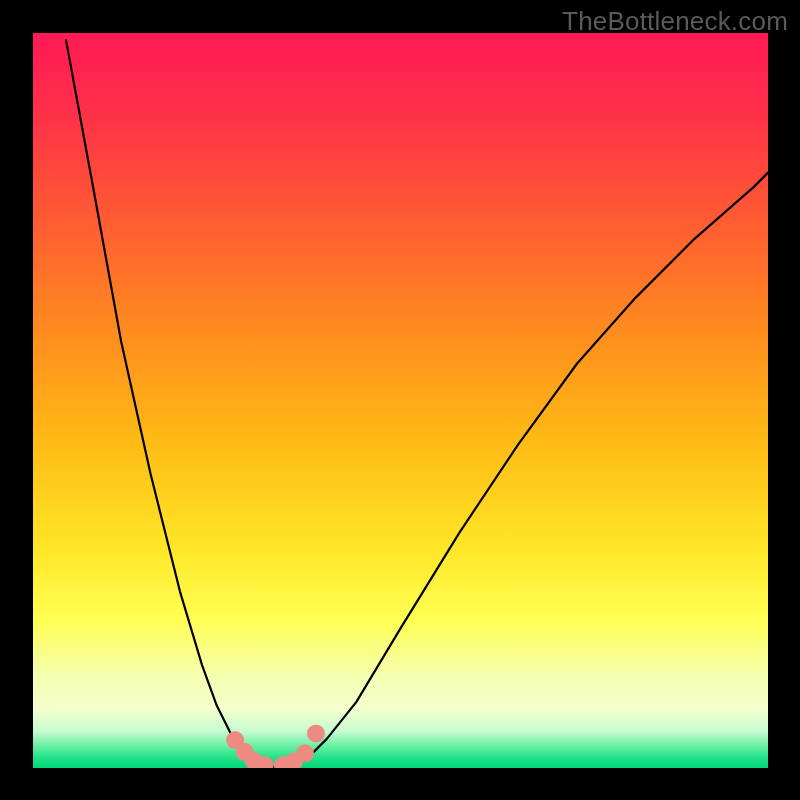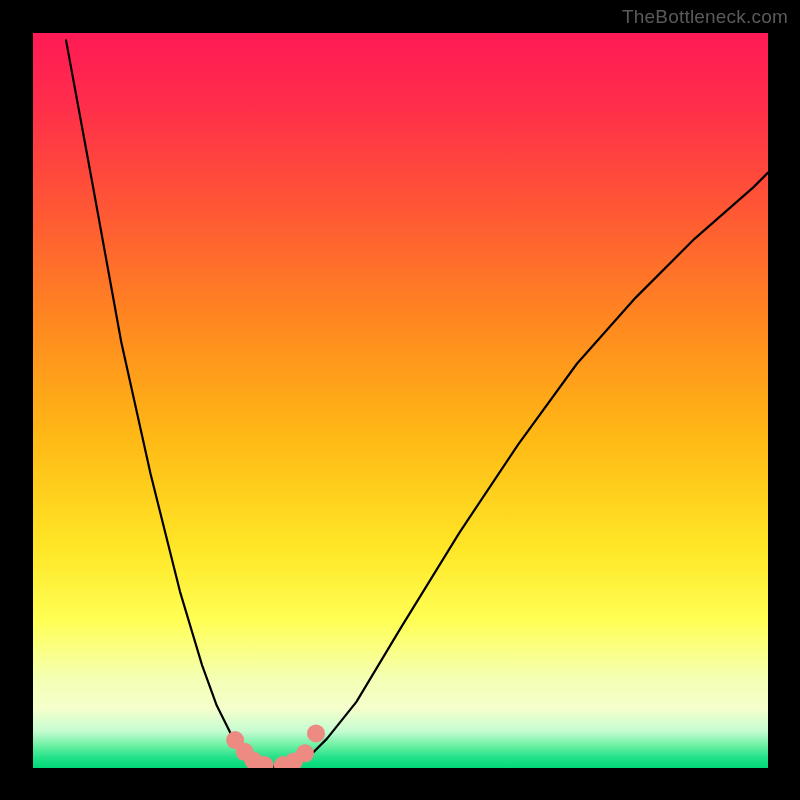--- a/index.html
+++ b/index.html
@@ -37,21 +37,21 @@
     top: 0;
     width: 100%;
     height: 100%;
   }
   .watermark {
     position: absolute;
     top: 6px;
     right: 12px;
     color: #5a5a5a;
     font-family: Arial, Helvetica, sans-serif;
-    font-size: 19px;
+    font-size: 26px;
     letter-spacing: 0.2px;
     user-select: none;
   }
 </style>
 </head>
 <body>
 
 <div class="stage">
 
   <div class="plot-area">

